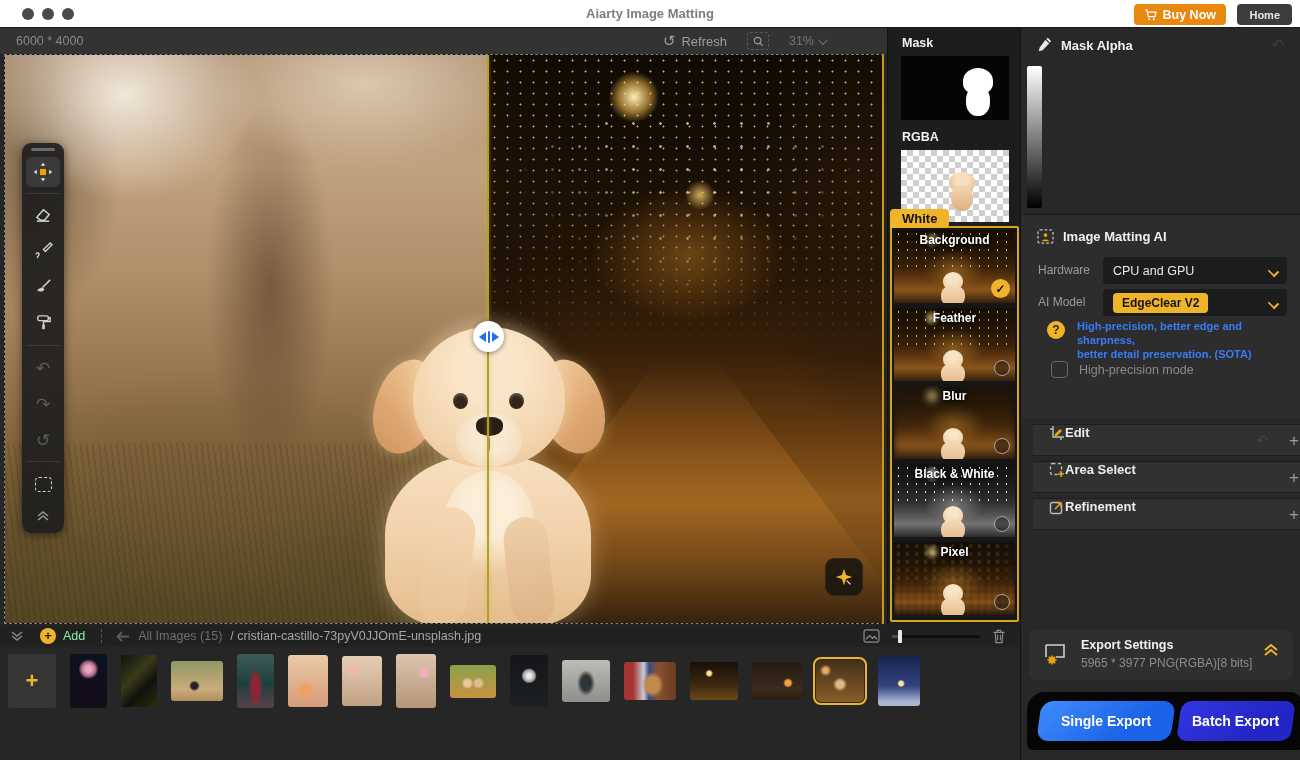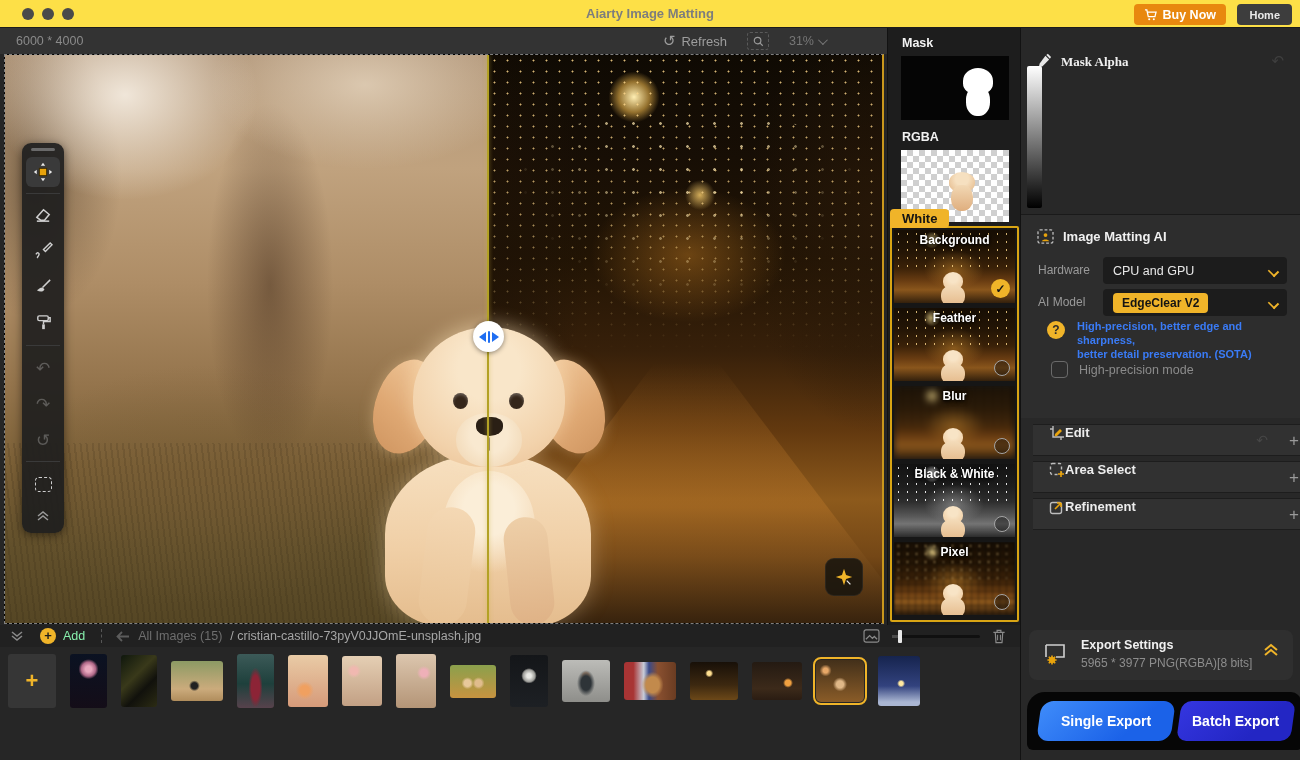--- a/index.html
+++ b/index.html
@@ -3,21 +3,21 @@
 <meta charset="utf-8">
 <style>
   * { margin:0; padding:0; box-sizing:border-box; }
   html,body { background:#111; }
   #app {
     position:relative; width:1300px; height:760px; overflow:hidden;
     background:#262626; font-family:"Liberation Sans", sans-serif;
     -webkit-font-smoothing:antialiased; color:#ddd;
   }
   
-  .titlebar { position:absolute; left:0; top:0; width:1300px; height:28px; background:#fde047; border-bottom:1px solid #1c1c1c; }
+  .titlebar { position:absolute; left:0; top:0; width:1300px; height:28px; background:#ffffff; border-bottom:1px solid #1c1c1c; }
   .traffic { position:absolute; top:8px; width:12px; height:12px; border-radius:50%; background:#4a4a4a; }
   .t1{left:22px}.t2{left:42px}.t3{left:62px}
   .win-title { position:absolute; left:0; right:0; top:6px; text-align:center; font-size:13px; font-weight:bold; color:#7d7d7d; }
   .buy-btn { position:absolute; right:74px; top:4px; height:21px; padding:0 10px; background:#e8880f; border-radius:4px; display:flex; align-items:center; gap:6px; color:#fff; font-size:12.5px; font-weight:bold; cursor:pointer; }
   .home-btn { position:absolute; right:8px; top:4px; height:21px; padding:0 12px; background:#3d3d3d; border-radius:4px; display:flex; align-items:center; color:#e8e8e8; font-size:11px; font-weight:bold; cursor:pointer; }
   
   .canvas-toolbar { position:absolute; left:0; top:28px; width:887px; height:26px; background:#333333; }
   .dims { position:absolute; left:16px; top:6px; font-size:12.5px; color:#8a8a8a; }
   .refresh { position:absolute; right:160px; top:4px; display:flex; gap:6px; align-items:center; color:#9d9d9d; font-size:13px; cursor:pointer; }
   .refresh .uarr { font-size:15px; color:#9d9d9d; }
@@ -105,21 +105,21 @@
   .fx-pixel .fx-scene { filter:blur(1px); }
   .fx-pixel .fx-scene::after { content:""; position:absolute; inset:0; background-image:linear-gradient(rgba(0,0,0,.3) 1px, transparent 1px),linear-gradient(90deg, rgba(0,0,0,.3) 1px, transparent 1px); background-size:7px 7px; }
   .fx-dog { position:absolute; left:46px; bottom:-3px; width:26px; height:34px; }
   .fx-dog::before { content:""; position:absolute; left:3px; top:0; width:20px; height:18px; border-radius:50% 50% 44% 44%; background:radial-gradient(circle at 50% 32%,#f8e4c6 30%,#eec79a); }
   .fx-dog::after { content:""; position:absolute; left:1px; top:13px; width:24px; height:22px; border-radius:46%; background:linear-gradient(180deg,#f4dcba,#e4b888); }
   .fx-label { position:absolute; top:3px; left:0; width:100%; text-align:center; color:#fff; font-size:12px; font-weight:bold; text-shadow:0 1px 3px #000, 0 0 6px rgba(0,0,0,.8); z-index:2; }
   .fx-radio { position:absolute; right:5px; bottom:5px; width:16px; height:16px; border-radius:50%; border:1.5px solid #a5a5a5; background:rgba(10,10,10,.4); z-index:2; }
   .fx-check { position:absolute; right:5px; bottom:5px; width:19px; height:19px; border-radius:50%; background:#f0b429; color:#141414; font-size:12px; font-weight:bold; display:flex; align-items:center; justify-content:center; z-index:2; }
   
   .right-panel { position:absolute; left:1020px; top:28px; width:280px; height:732px; background:#282828; border-left:1px solid #121212; }
-  .ma-header { position:absolute; left:0; top:16px; width:100%; height:36px;font-family:Liberation Serif, serif; }
+  .ma-header { position:absolute; left:0; top:0; width:100%; height:36px; }
   .ma-title { position:absolute; left:40px; top:10px; font-size:13px; font-weight:bold; color:#f0f0f0; }
   .ma-reset { position:absolute; right:16px; top:8px; font-size:15px; color:#3f3f3f; }
   .grad-strip { position:absolute; left:6px; top:38px; width:15px; height:142px; background:linear-gradient(180deg,#fff,#000); border-radius:2px; }
   .curve-box { position:absolute; left:26px; top:38px; width:250px; height:142px; background:#141414;
     background-image:linear-gradient(rgba(255,255,255,.06) 1px, transparent 1px),linear-gradient(90deg, rgba(255,255,255,.06) 1px, transparent 1px);
     background-size:83.3px 35.5px; }
   .zone-labels { position:absolute; left:0; bottom:4px; width:100%; display:flex; }
   .zone-labels span { flex:1; text-align:center; font-size:11px; color:#4c4c4c; }
   .ai-section { position:absolute; left:0; top:186px; width:100%; height:204px; background:#2d2d2d; border-top:1px solid #1a1a1a; }
   .ai-header { position:absolute; left:16px; top:14px; display:flex; align-items:center; gap:9px; }

